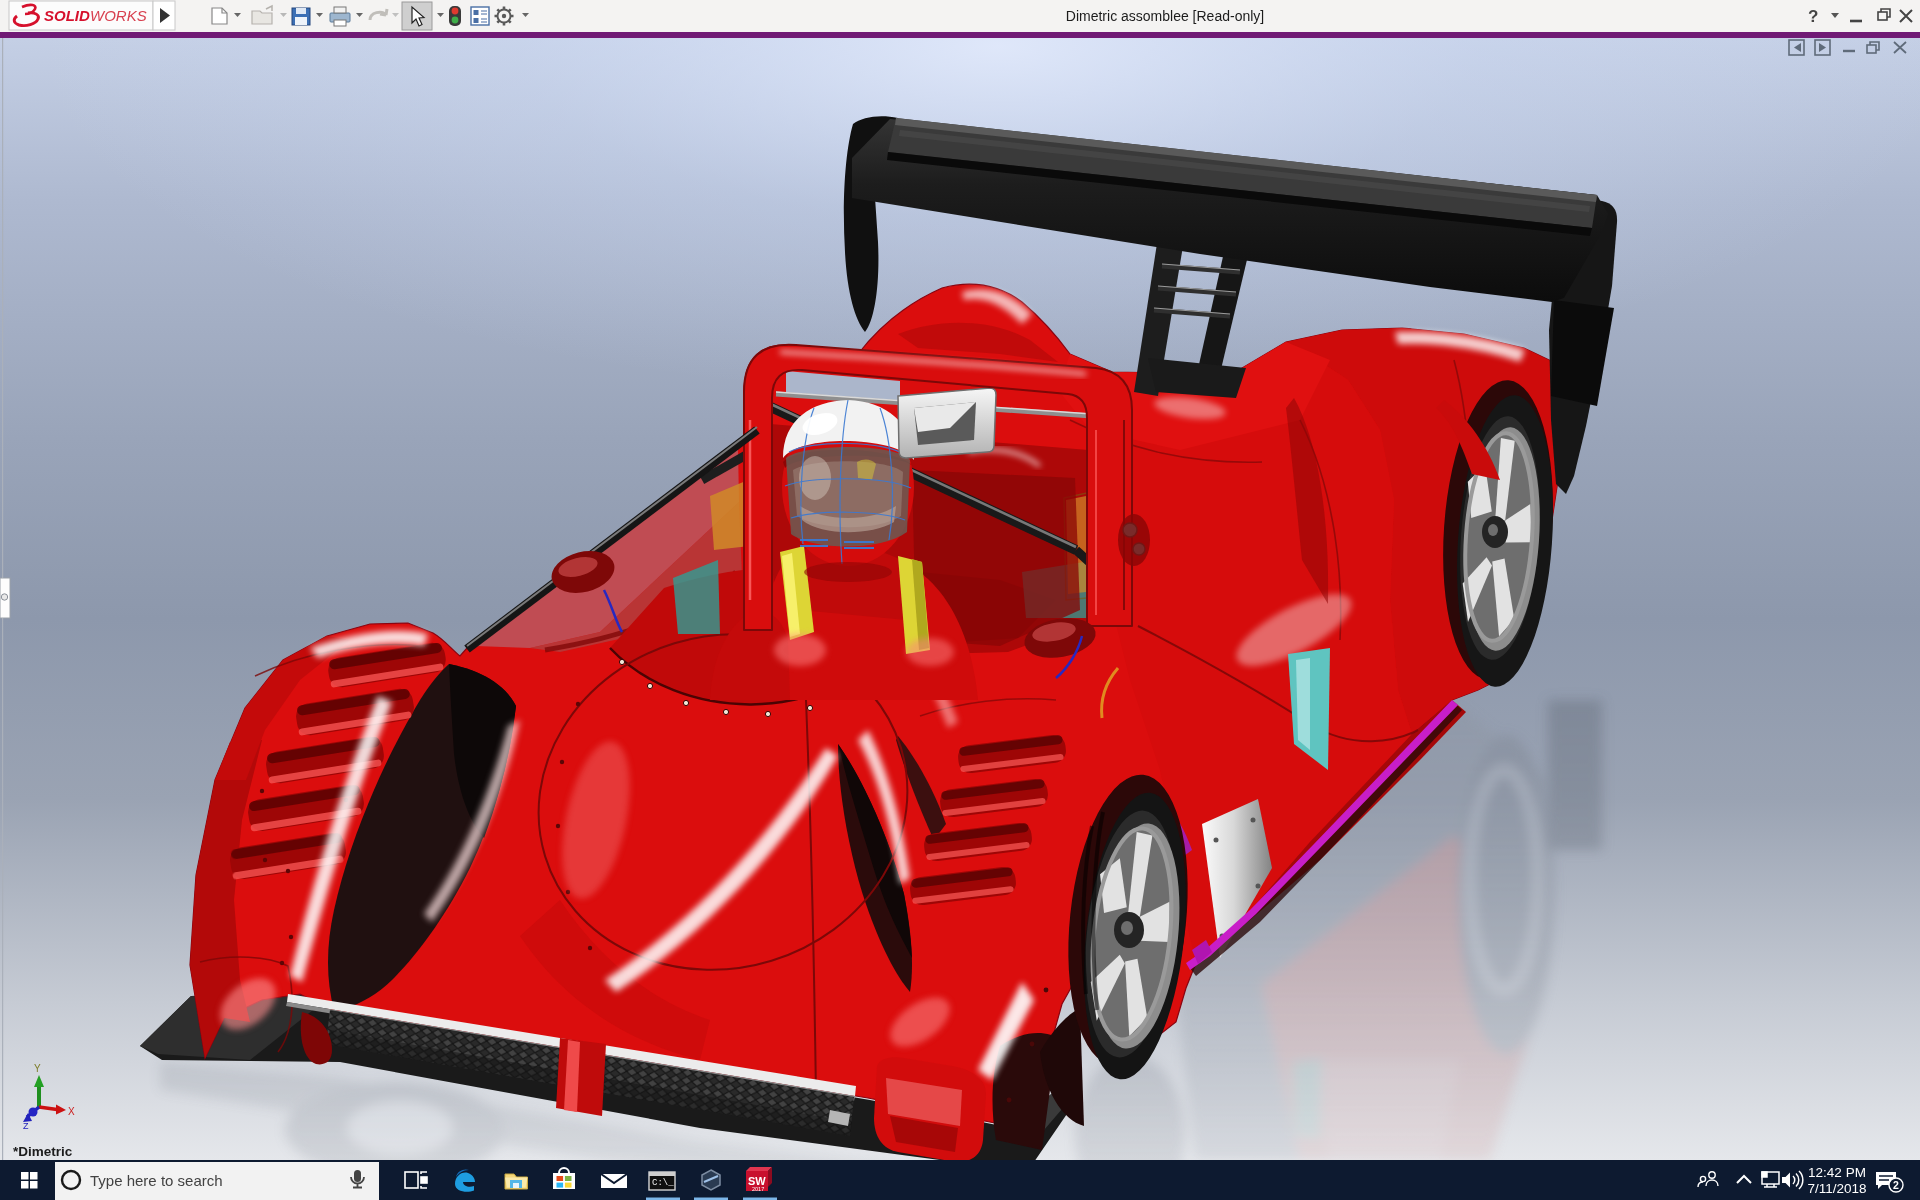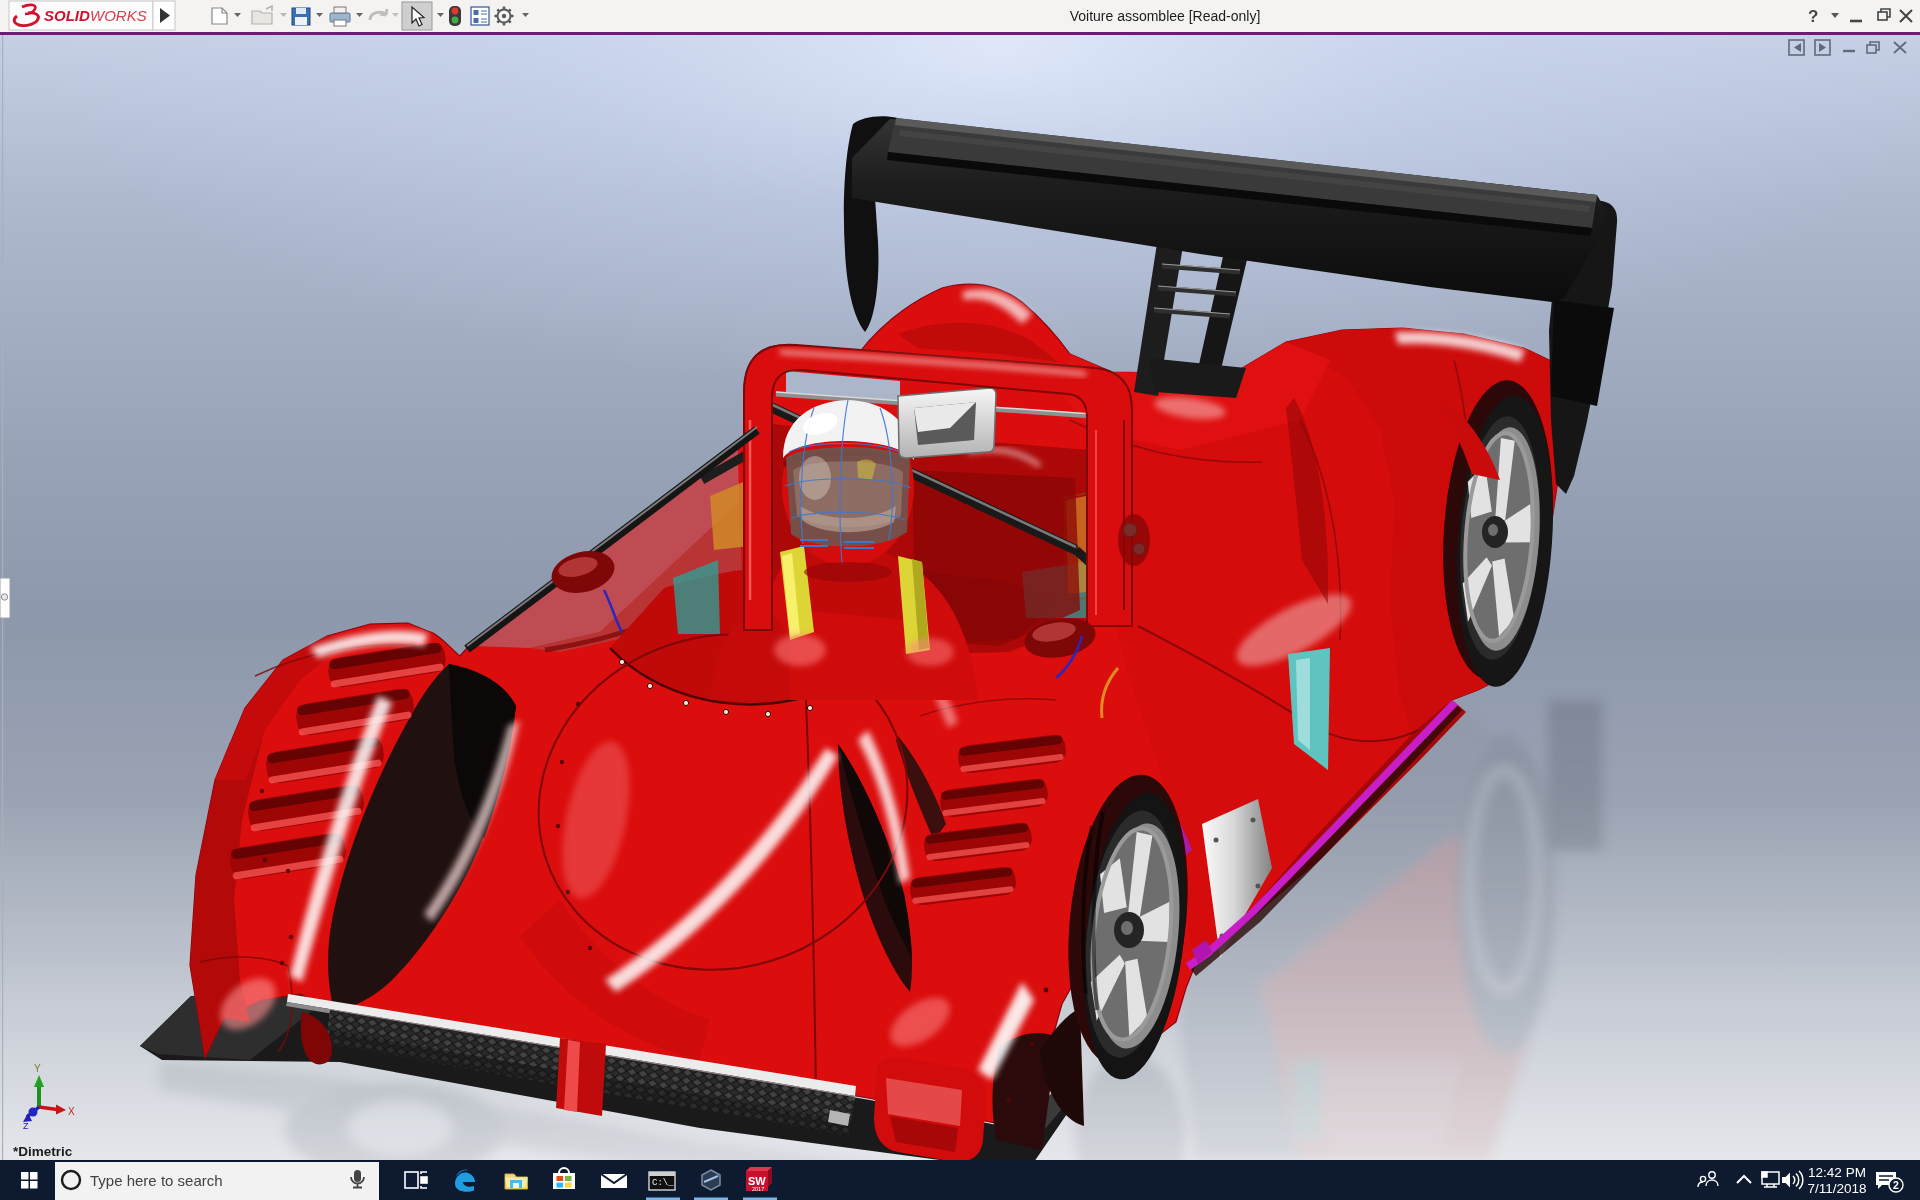--- a/index.html
+++ b/index.html
@@ -1,17 +1,17 @@
 <!DOCTYPE html>
 <html><head>
 <meta charset="utf-8">
 <style>
   html,body{margin:0;padding:0;width:1920px;height:1200px;overflow:hidden;background:#fff;
     font-family:"Liberation Sans",sans-serif;}
-  #titlebar{position:absolute;left:0;top:0;width:1920px;height:32px;background:#f4f3f2;border-bottom:3px solid #701a75;}
+  #titlebar{position:absolute;left:0;top:0;width:1920px;height:32px;background:#f4f3f2;border-bottom:6px solid #701a75;}
   #viewport{position:absolute;left:0;top:32px;width:1920px;height:1128px;}
   #taskbar{position:absolute;left:0;top:1160px;width:1920px;height:56px;background:#0d1a30;}
   .abs{position:absolute;}
 </style>
 </head>
 <body>
 
 <div id="viewport">
 <svg width="1920" height="1128" viewBox="0 32 1920 1128" xmlns="http://www.w3.org/2000/svg">
 <defs>
@@ -498,21 +498,21 @@
     <g fill="none" stroke="#5a5a5a" stroke-width="2">
       <circle cx="504" cy="16" r="6.5"></circle>
       <circle cx="504" cy="16" r="2.2" fill="#5a5a5a" stroke="none"></circle>
       <g stroke-width="2.6">
         <path d="M504,6.5 v3 M504,22.5 v3 M494.5,16 h3 M510.5,16 h3 M497.3,9.3 l2.1,2.1 M508.6,20.6 l2.1,2.1 M510.7,9.3 l-2.1,2.1 M499.4,20.6 l-2.1,2.1"></path>
       </g>
     </g>
     <path d="M522,13 l3.5,4 3.5,-4 Z" fill="#666"></path>
   </g>
 </svg>
-<div class="abs" style="left:1165px;top:0;transform:translateX(-50%);height:32px;line-height:32px;font-size:14px;color:#1c1c1c;white-space:nowrap;pointer-events:none">Voiture assomblee [Read-only]</div>
+<div class="abs" style="left:1165px;top:0;transform:translateX(-50%);height:32px;line-height:32px;font-size:14px;color:#1c1c1c;white-space:nowrap;pointer-events:none">Dimetric assomblee [Read-only]</div>
 <svg class="abs" style="right:0;top:0" width="130" height="32" xmlns="http://www.w3.org/2000/svg">
 
   <text x="18" y="22" font-size="17" font-weight="bold" fill="#444">?</text>
   <path d="M41,13 l4,5 4,-5 Z" fill="#555"></path>
   <line x1="60" y1="21" x2="72" y2="21" stroke="#444" stroke-width="2.6"></line>
   <rect x="88" y="12" width="9" height="8" fill="none" stroke="#444" stroke-width="1.6"></rect>
   <path d="M91,12 v-3 h9 v8 h-3" fill="none" stroke="#444" stroke-width="1.6"></path>
   <path d="M110,10 L122,22 M122,10 L110,22" stroke="#444" stroke-width="2"></path>
 </svg>
 </div>

